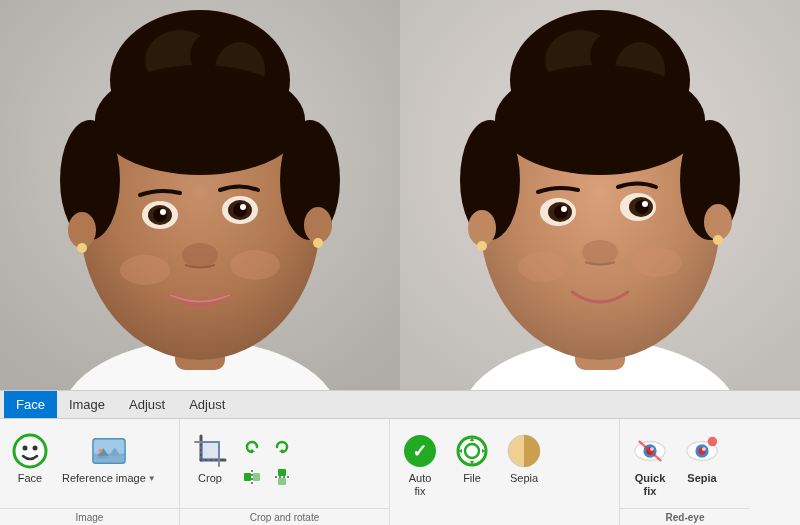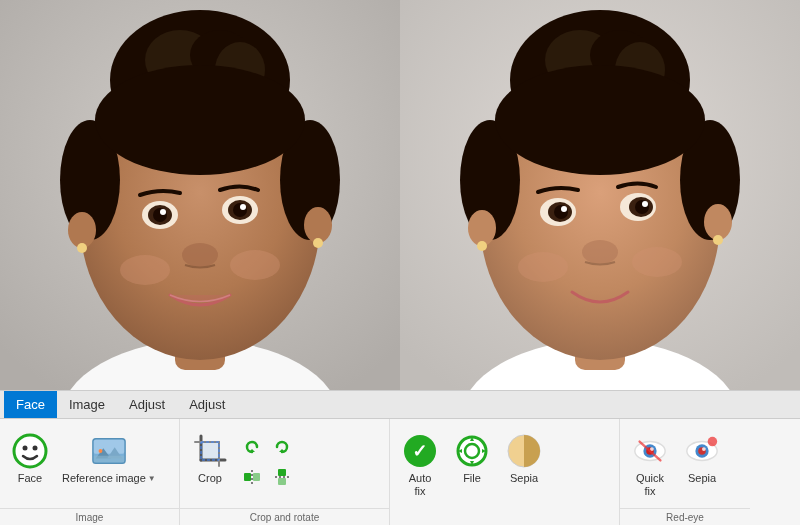--- a/index.html
+++ b/index.html
@@ -432,21 +432,21 @@
               <circle cx="18" cy="18" r="16" fill="#f0d090" stroke="#ccc" stroke-width="1"></circle>
               <path d="M18 2 A16 16 0 0 1 18 34 Z" fill="#c8a050"></path>
             </svg>
           </div>
           <div class="tool-label">Sepia</div>
         </div>
 
       </div>
     </div>
 
-    <div class="tool-section" style="min-width:130px; border-right:none;">
+    <div class="tool-section" style="min-width:130px; border-right:none;font-weight:bold;">
       <div class="tool-section-content">
 
         <div class="tool-btn">
           <div class="tool-icon">
             <svg width="38" height="36" viewBox="0 0 38 36">
 
               <ellipse cx="19" cy="18" rx="16" ry="10" fill="white" stroke="#ddd" stroke-width="1.5"></ellipse>
 
               <circle cx="19" cy="18" r="7" fill="#4488cc"></circle>
 

